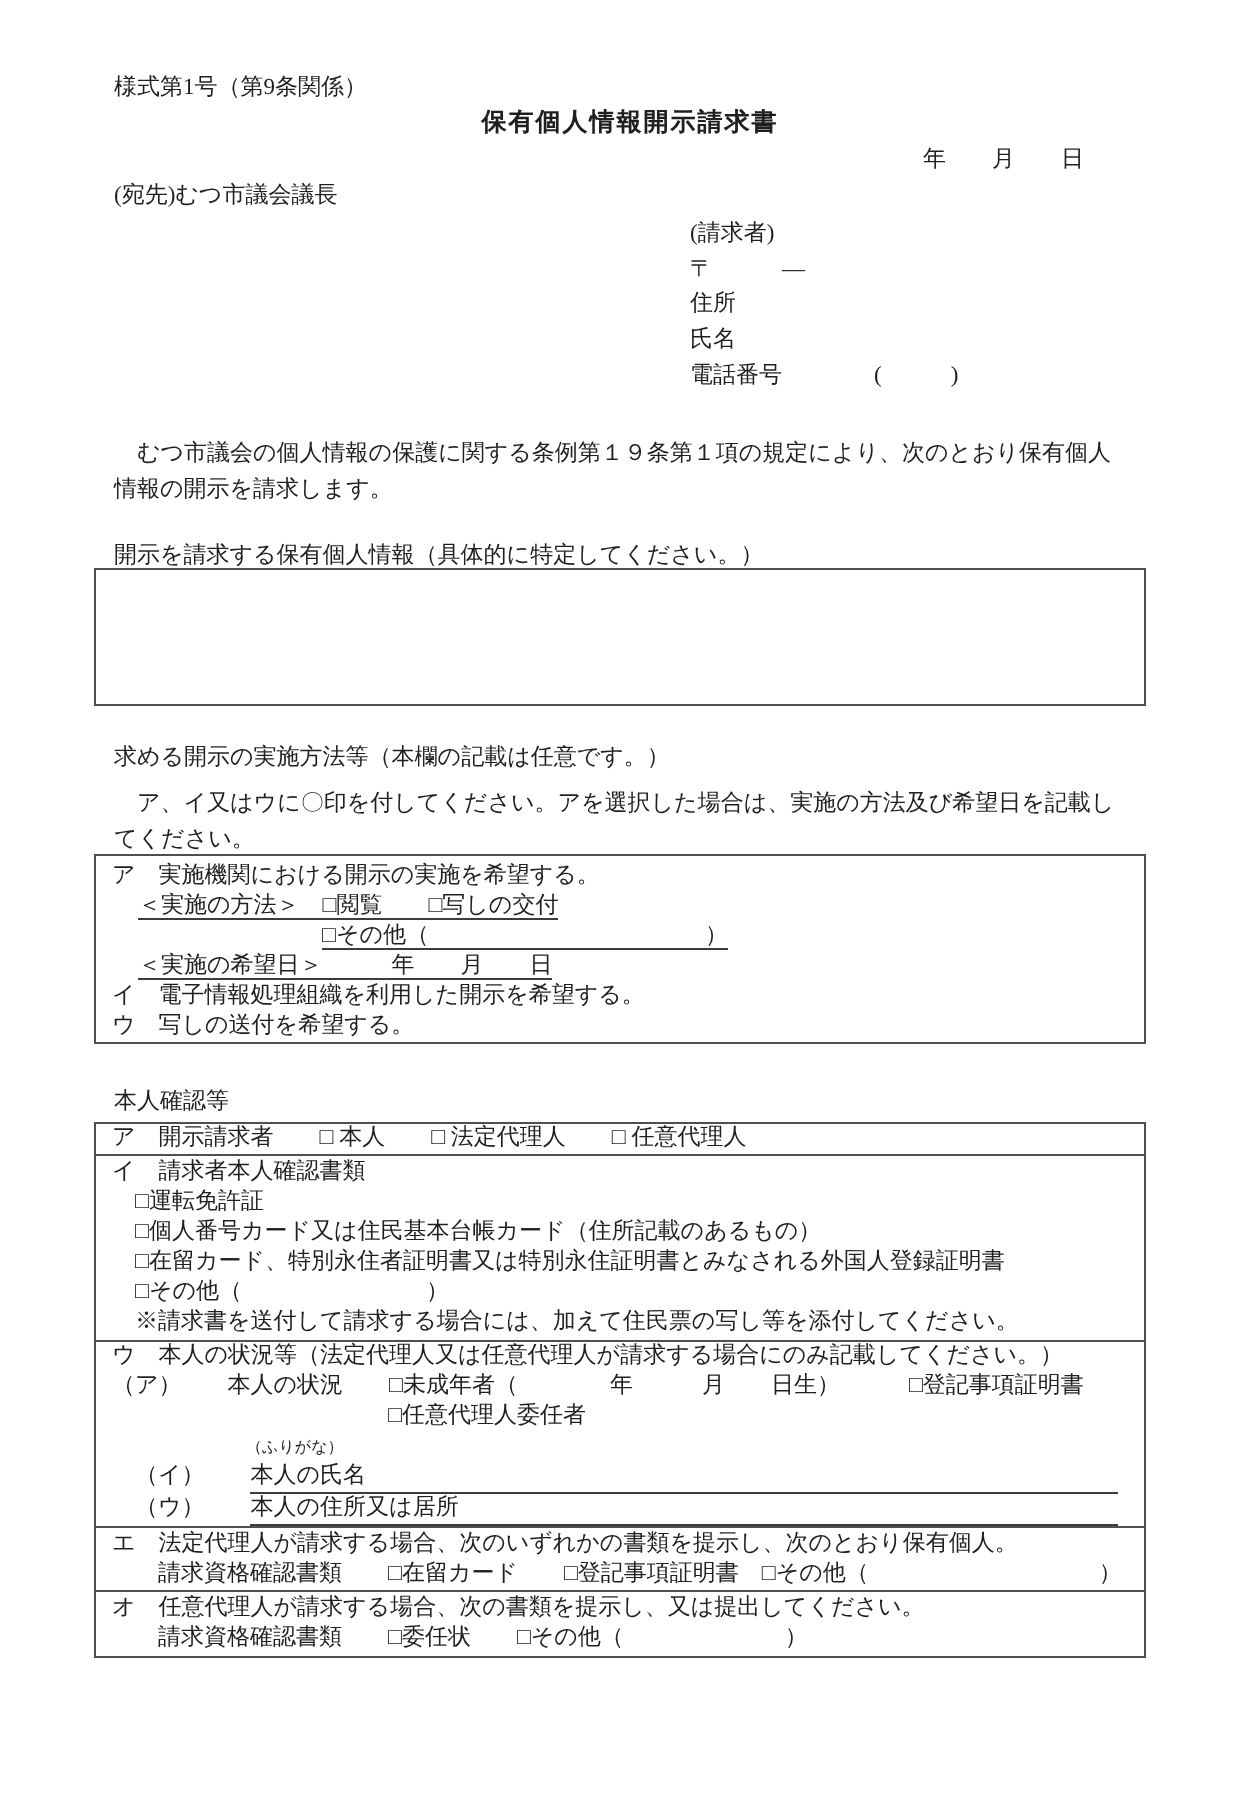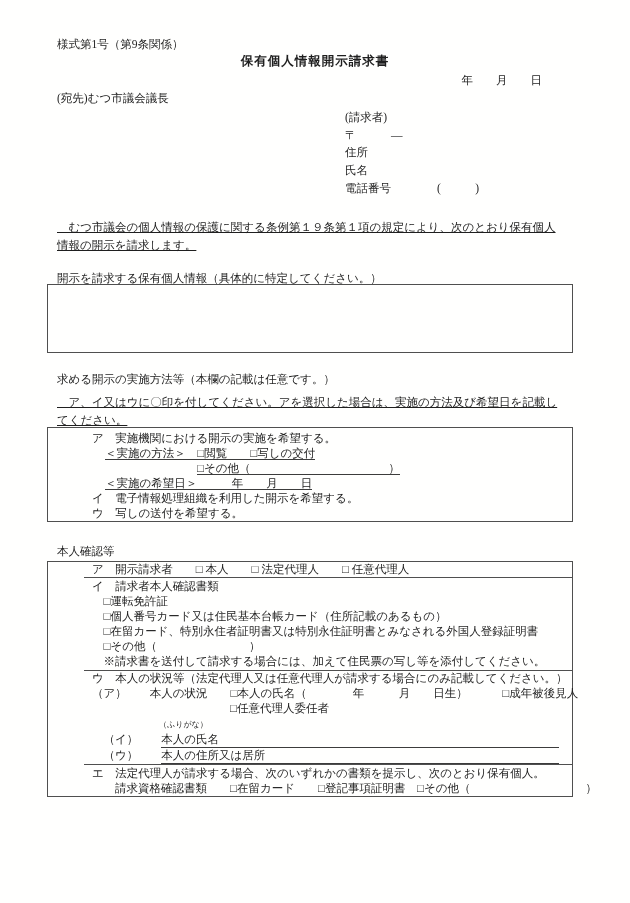--- a/index.html
+++ b/index.html
@@ -7,22 +7,22 @@
     position:relative;
     width:630px;height:903px;
     background:#fffffe;
     font-family:"Liberation Serif","DejaVu Serif",serif;
     font-size:11.5px;
     color:#1f1f1f;
     overflow:hidden;
   }
   .abs{position:absolute;}
   .line{line-height:15px;white-space:pre;}
-  .para{line-height:18px;white-space:pre;text-decoration:underline;}
-  .box{border:1px solid #4f4f4f;box-sizing:border-box;padding-left:36px;}
+  .para{line-height:18px;white-space:pre;}
+  .box{border:1px solid #4f4f4f;box-sizing:border-box;}
   .ul{border-bottom:1px solid #3c3c3c;}
   .flexline{display:flex;}
   .fill{flex:1;border-bottom:1px solid #3c3c3c;white-space:pre;}
   .small{font-size:8px;}
   .title{font-size:12.5px;letter-spacing:1px;font-weight:bold;}
   .row{padding:0 8px;}
   .bt{border-top:1px solid #4f4f4f;}
 </style>
 </head>
 <body>
@@ -79,32 +79,36 @@
       <div class="line">イ　請求者本人確認書類</div>
       <div class="line">　□運転免許証</div>
       <div class="line">　□個人番号カード又は住民基本台帳カード（住所記載のあるもの）</div>
       <div class="line">　□在留カード、特別永住者証明書又は特別永住証明書とみなされる外国人登録証明書</div>
       <div class="line">　□その他（　　　　　　　　）</div>
       <div class="line">　※請求書を送付して請求する場合には、加えて住民票の写し等を添付してください。</div>
     </div>
 
     <div class="row bt">
       <div class="line">ウ　本人の状況等（法定代理人又は任意代理人が請求する場合にのみ記載してください。）</div>
-      <div class="line">（ア）　　本人の状況　　□本人の氏名（　　　　年　　　月　　日生）　　　□成年被後見人</div>
+      <div class="line">（ア）　　本人の状況　　□未成年者（　　　　年　　　月　　日生）　　　□登記事項証明書</div>
       <div class="line">　　　　　　　　　　　　□任意代理人委任者</div>
       <div class="line" style="padding-left:67px"><span class="small">（ふりがな）</span></div>
       <div class="line flexline" style="margin-right:5px">
         <span>　（イ）　　</span><span class="fill">本人の氏名</span>
       </div>
       <div class="line flexline" style="margin-right:5px">
         <span>　（ウ）　　</span><span class="fill">本人の住所又は居所</span>
       </div>
     </div>
 
     <div class="row bt" style="padding-top:1px">
       <div class="line">エ　法定代理人が請求する場合、次のいずれかの書類を提示し、次のとおり保有個人。</div>
       <div class="line">　　請求資格確認書類　　□在留カード　　□登記事項証明書　□その他（　　　　　　　　　　）</div>
     </div>
 
+    <div class="row bt" style="padding-top:1px;padding-bottom:1px">
+      <div class="line">オ　任意代理人が請求する場合、次の書類を提示し、又は提出してください。</div>
+      <div class="line">　　請求資格確認書類　　□委任状　　□その他（　　　　　　　）</div>
+    </div>
 
   </div>
 
 </div>
 
 </body></html>

